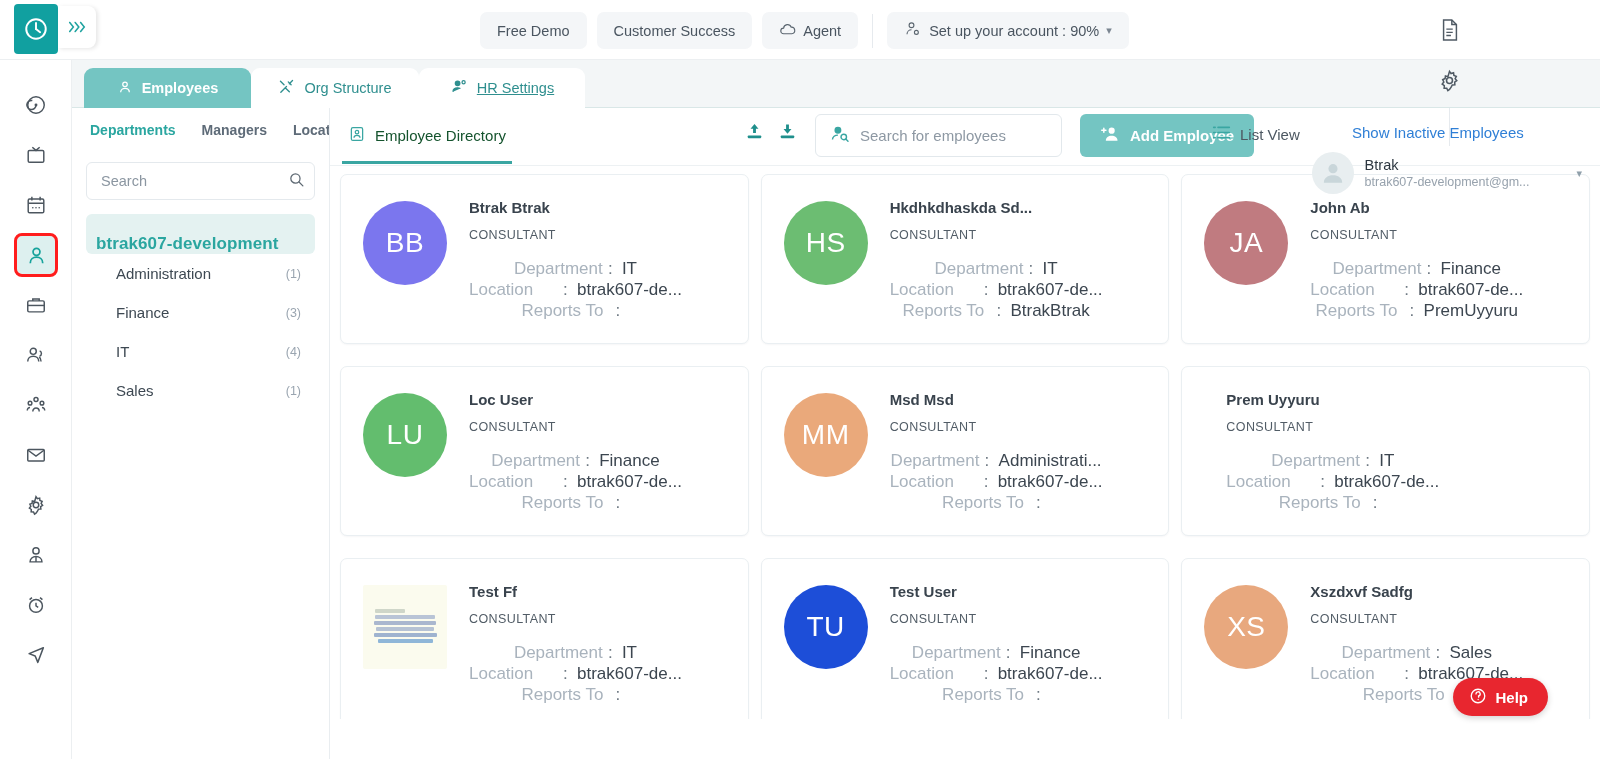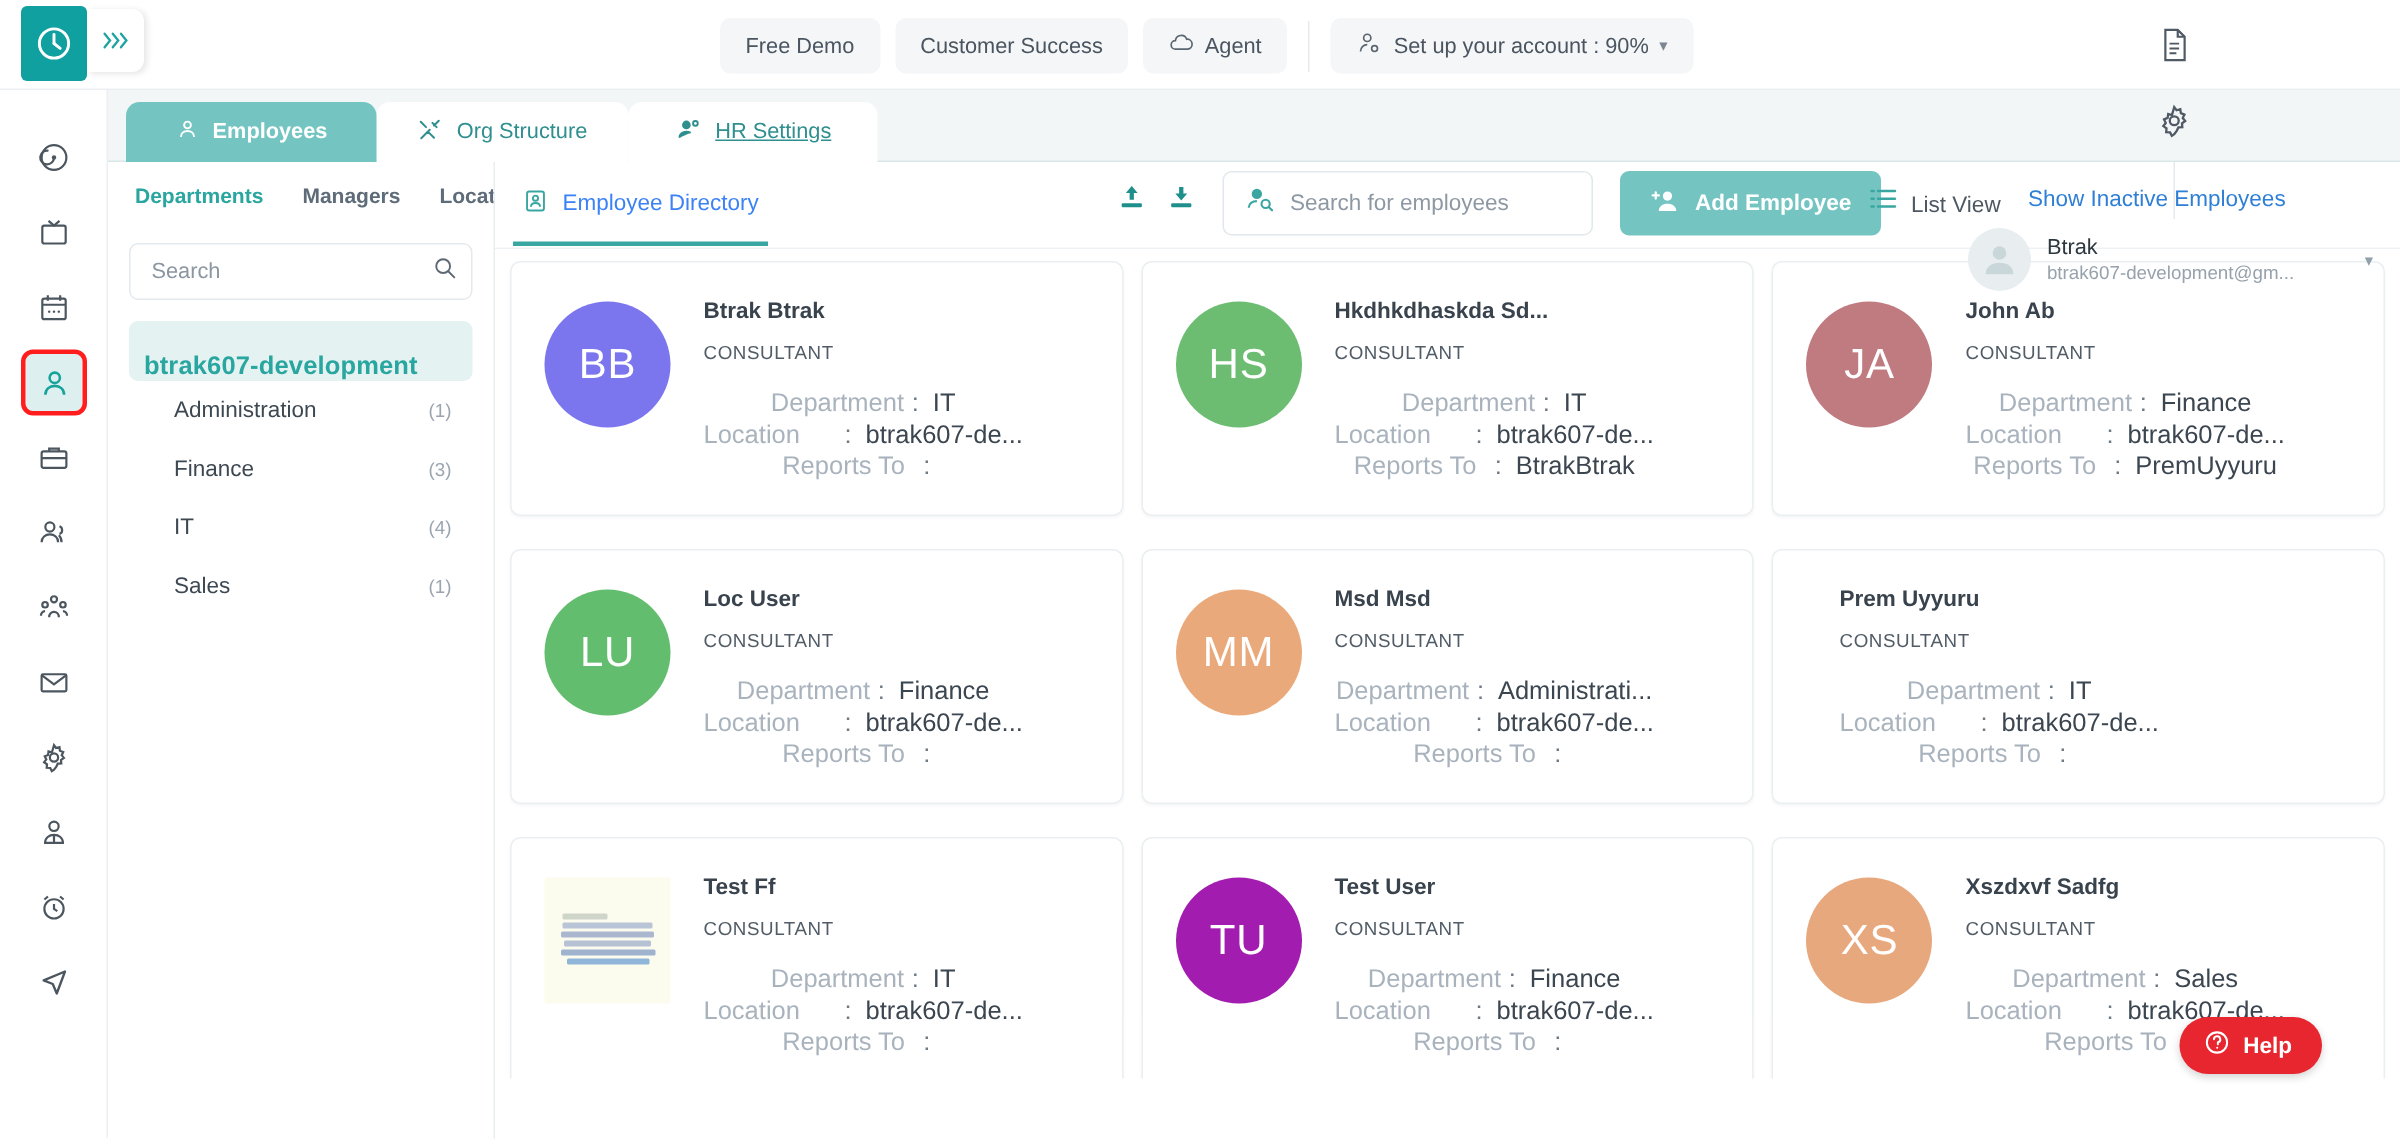--- a/index.html
+++ b/index.html
@@ -112,21 +112,21 @@
   }
   .deptname { font-size: 15px; color: #3d4852; }
   .deptcount { font-size: 12.5px; color: #9aa5b0; }
 
   
   .work { position: absolute; left: 258px; top: 0; width: 1270px; height: 651px; background: #ffffff; }
   .toolbar { position: relative; height: 58px; border-bottom: 1px solid #edf1f3; }
   .dirtab {
     position: absolute; left: 12px; top: 8px; height: 48px;
     display: flex; align-items: center; gap: 9px;
-    font-size: 15px; color: #3b82f6; cursor: pointer;
+    font-size: 15px; color: #14532d; cursor: pointer;
     border-bottom: 3px solid #3aa6a2; padding: 0 6px 6px 6px; text-align: center;
   }
   .tb-icons { position: absolute; left: 415px; top: 14px; display: flex; gap: 14px; }
   .tb-ico { cursor: pointer; }
   .srchbox {
     position: absolute; left: 485px; top: 6px; width: 247px; height: 43px;
     border: 1px solid #e2e8ec; border-radius: 6px; background: #fff;
     display: flex; align-items: center; gap: 10px; padding: 0 14px;
   }
   .srchbox input {
@@ -134,21 +134,21 @@
     font-family: "Liberation Sans", sans-serif; background: transparent;
   }
   .srchbox input::placeholder { color: #8d98a3; }
   .addbtn {
     position: absolute; left: 750px; top: 6px; height: 43px; background: #74c5c2;
     border-radius: 6px; display: flex; align-items: center; gap: 10px;
     padding: 0 20px; color: #fff; font-size: 15px; font-weight: 600; cursor: pointer;
     border: 0; font-family: "Liberation Sans", sans-serif;
   }
   .listview {
-    position: absolute; left: 916px; top: 16px; display: flex; align-items: flex-end; gap: 9px;
+    position: absolute; left: 882px; top: 16px; display: flex; align-items: center; gap: 9px;
     font-size: 15px; color: #4d5862; cursor: pointer;
   }
   .inactive {
     position: absolute; left: 1022px; top: 16px;
     font-size: 15px; color: #2f7fd6; cursor: pointer; white-space: nowrap;
   }
 
   
   .gridwrap {
     position: absolute; left: 0; top: 58px; width: 1270px; height: 553px;
@@ -678,21 +678,21 @@
               </div>
               <div class="crow">
                 <span class="ckey">Reports To</span>
                 <span class="ccolon">:</span>
                 <span class="cval"></span>
               </div>
             </div>
           </div>
 
           <div class="card">
-            <div class="av" style="background:#a21caf;">
+            <div class="av" style="background:#1d4ed8;">
               <span>TU</span>
             </div>
             <div class="cbody">
               <div class="cname">Test User</div>
               <div class="crole">CONSULTANT</div>
               <div class="crow">
                 <span class="ckey">Department</span>
                 <span class="ccolon">:</span>
                 <span class="cval">Finance</span>
               </div>

